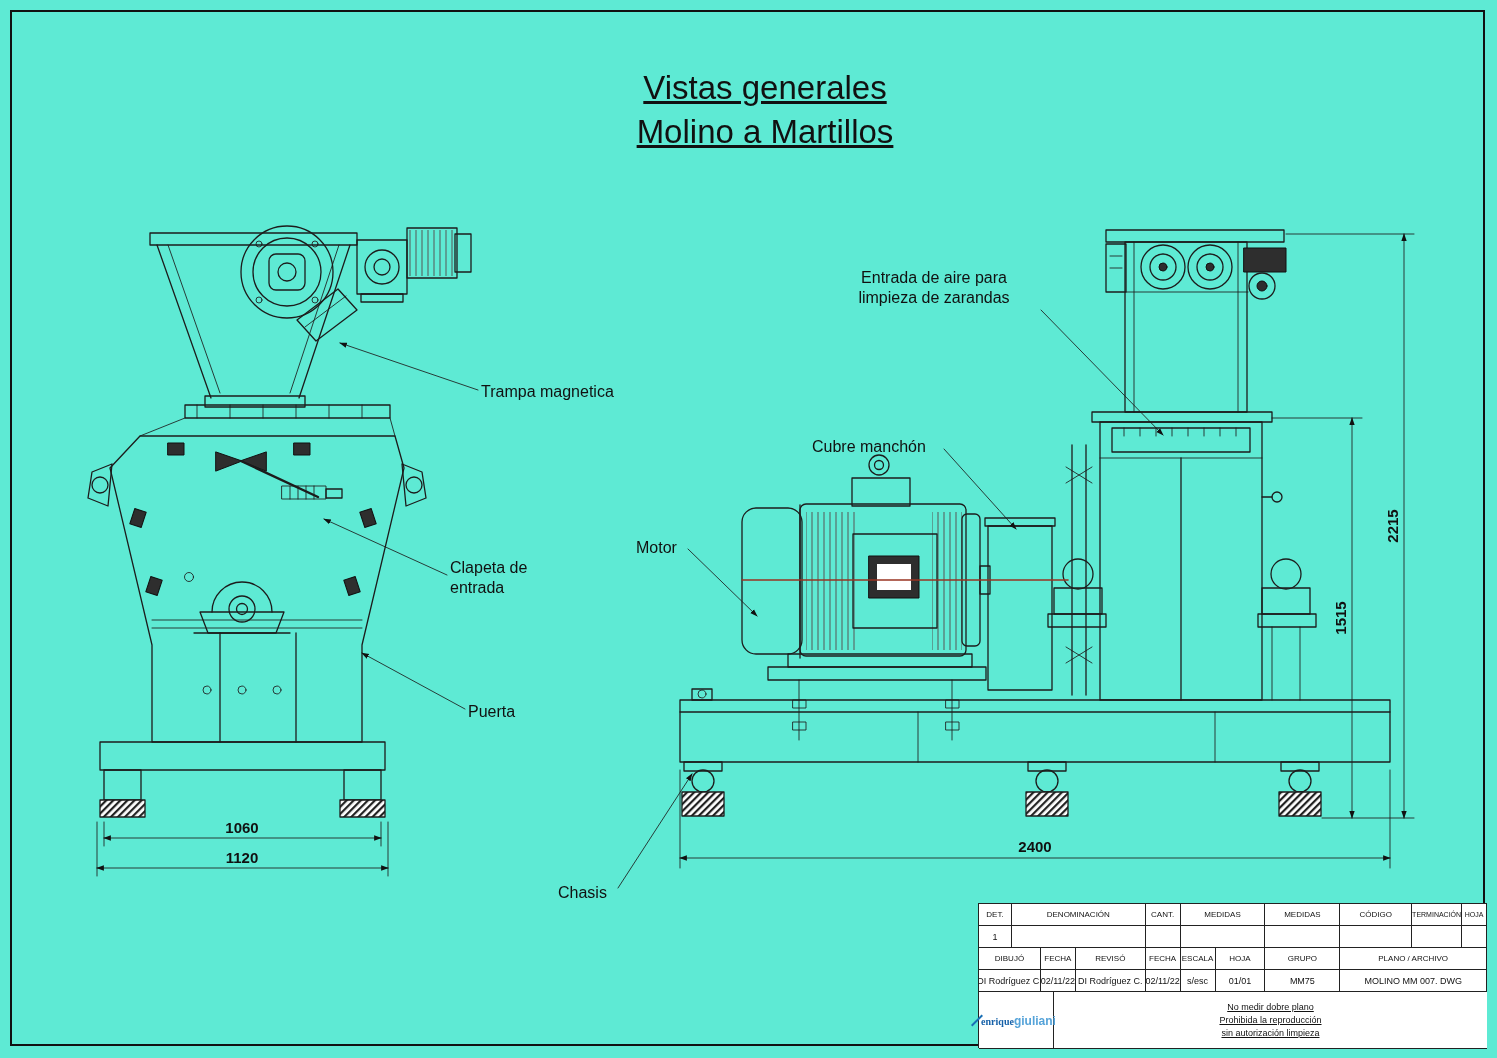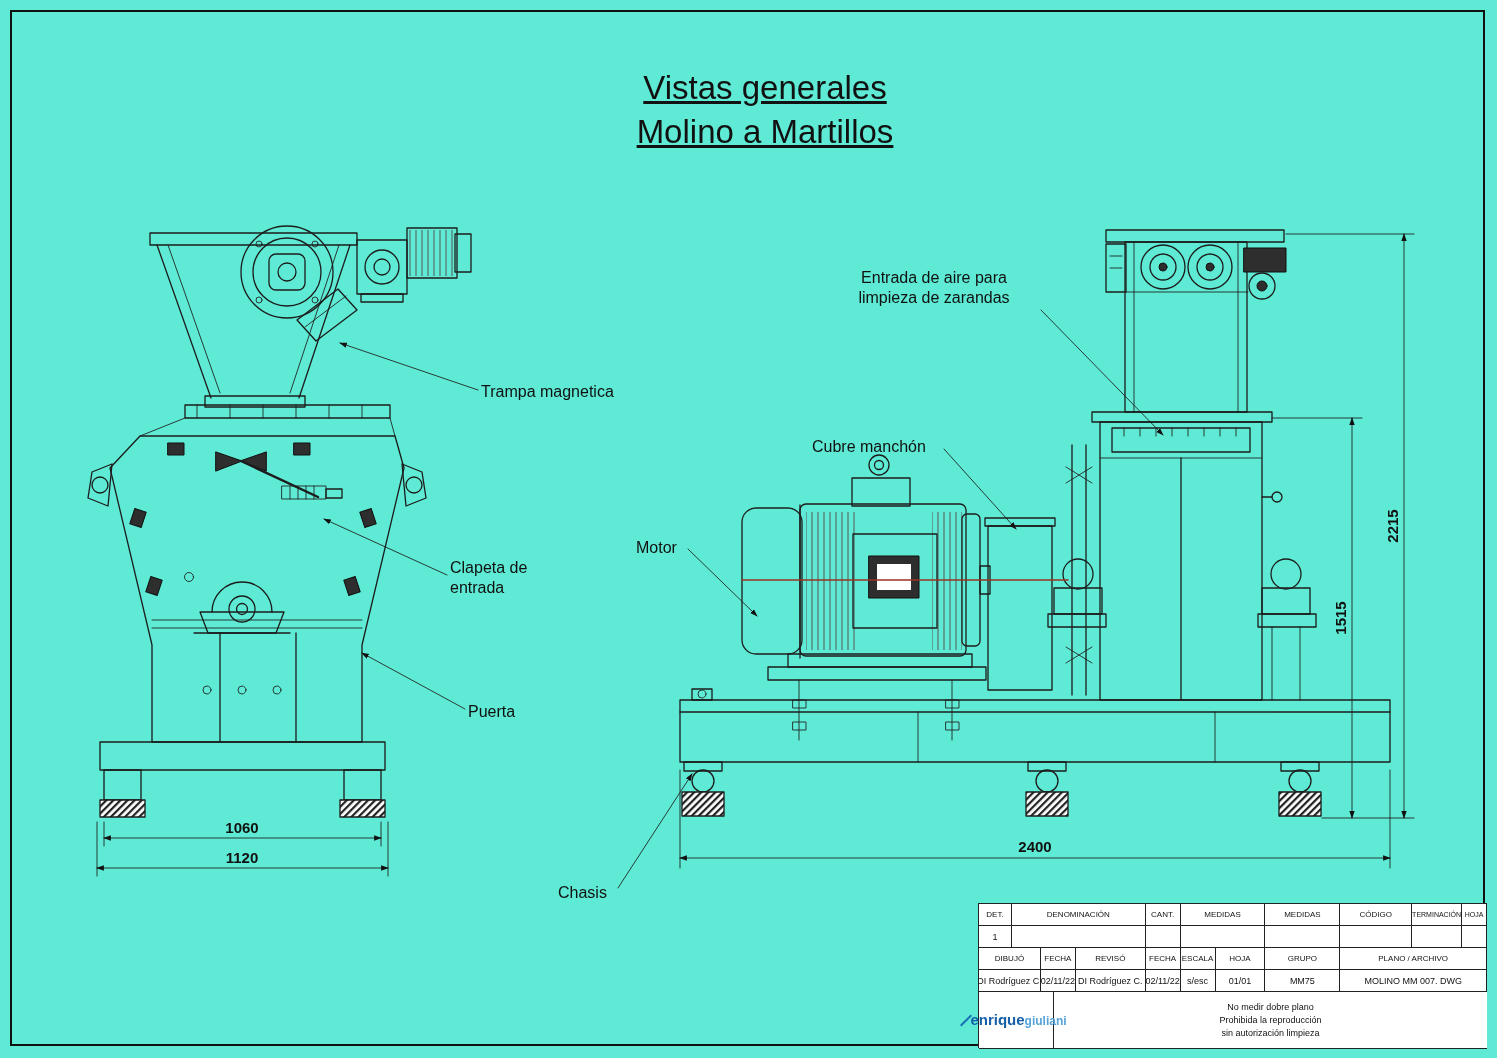--- a/index.html
+++ b/index.html
@@ -40,25 +40,25 @@
   .tb-left .tcell { flex:1; font-size:9px; }
   .tb-logo {
     width:75px; border-right:1.1px solid #222; border-bottom:1.1px solid #222;
     display:flex; align-items:center; justify-content:center; gap:3px; box-sizing:border-box;
   }
   .logo-diamond {
     width:13px; height:13px; transform:rotate(45deg);
     background:repeating-conic-gradient(#1a6fb5 0 25%, #ffffff 0 50%) 0 0/4.4px 4.4px;
     border:1px solid #1a6fb5;
   }
-  .brand-bold  { font-size:15px; font-weight:700; color:#1560a8; }
+  .brand-bold  { font-size:10px; font-weight:700; color:#1560a8;font-family:Liberation Serif, serif; }
   .brand-light { font-size:12px; font-weight:700; color:#55a3d9; }
   .tb-notes {
     flex:1; border-bottom:1.1px solid #222; display:flex; flex-direction:column;
-    align-items:center; justify-content:center; font-size:9px; line-height:13px; box-sizing:border-box;
+    align-items:center; justify-content:center; font-size:9px; line-height:13px; box-sizing:border-box;text-decoration:underline;
   }
 </style>
 </head>
 <body>
 
 <div class="page">
   <div class="frame"></div>
 
   <div class="sheet-title">
     <div><span>Vistas generales</span></div>

